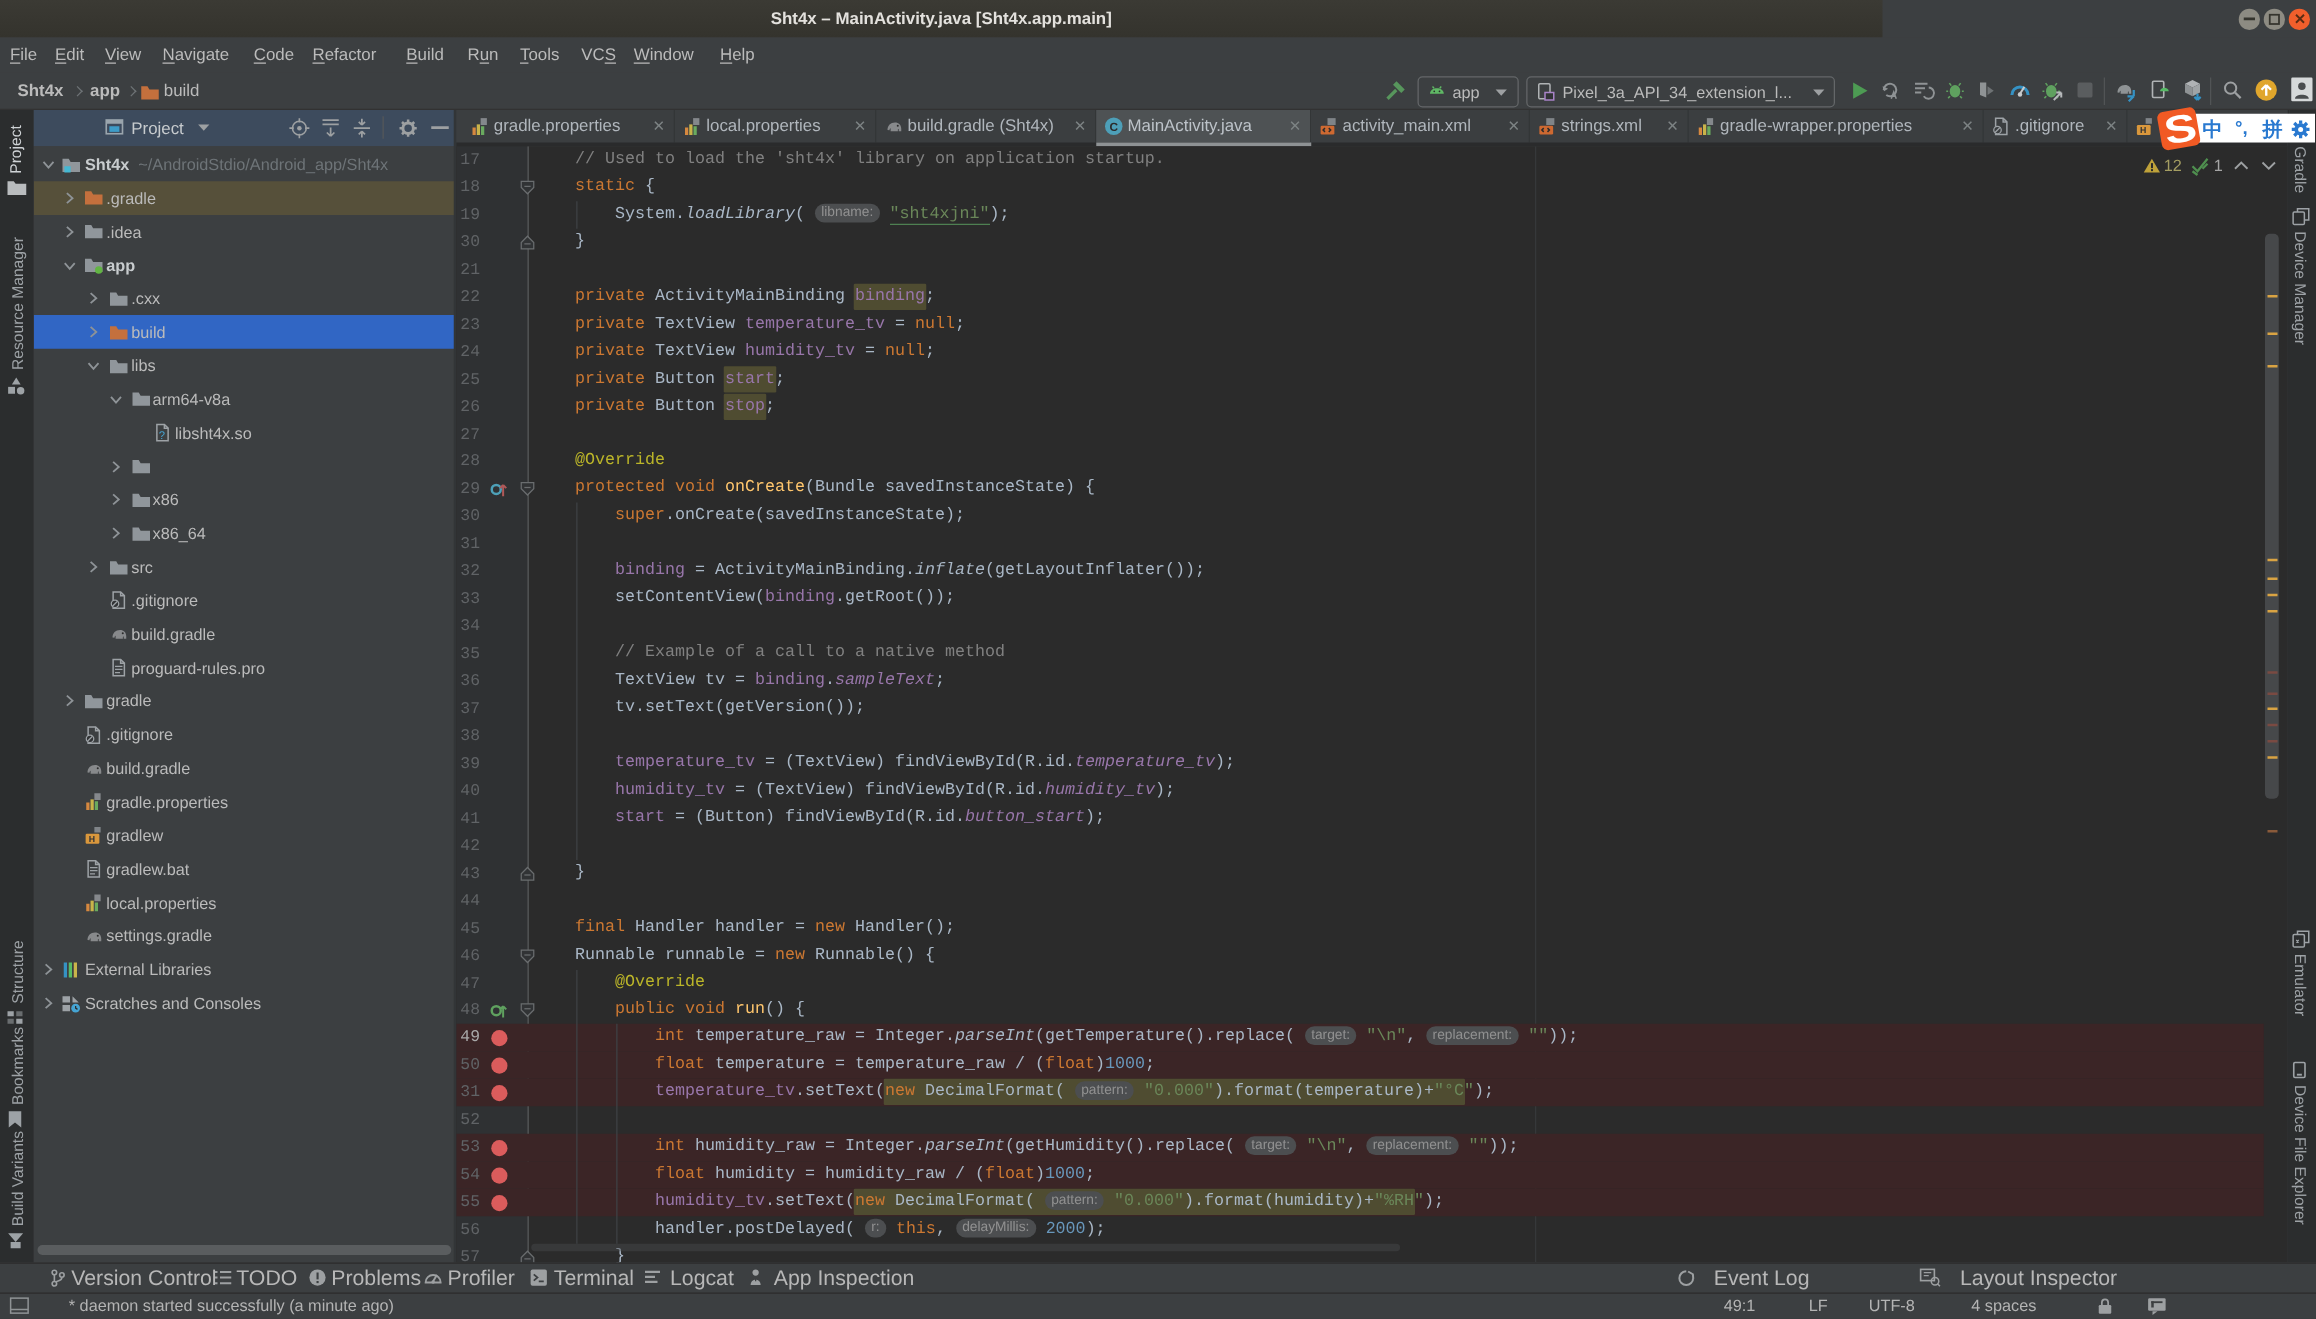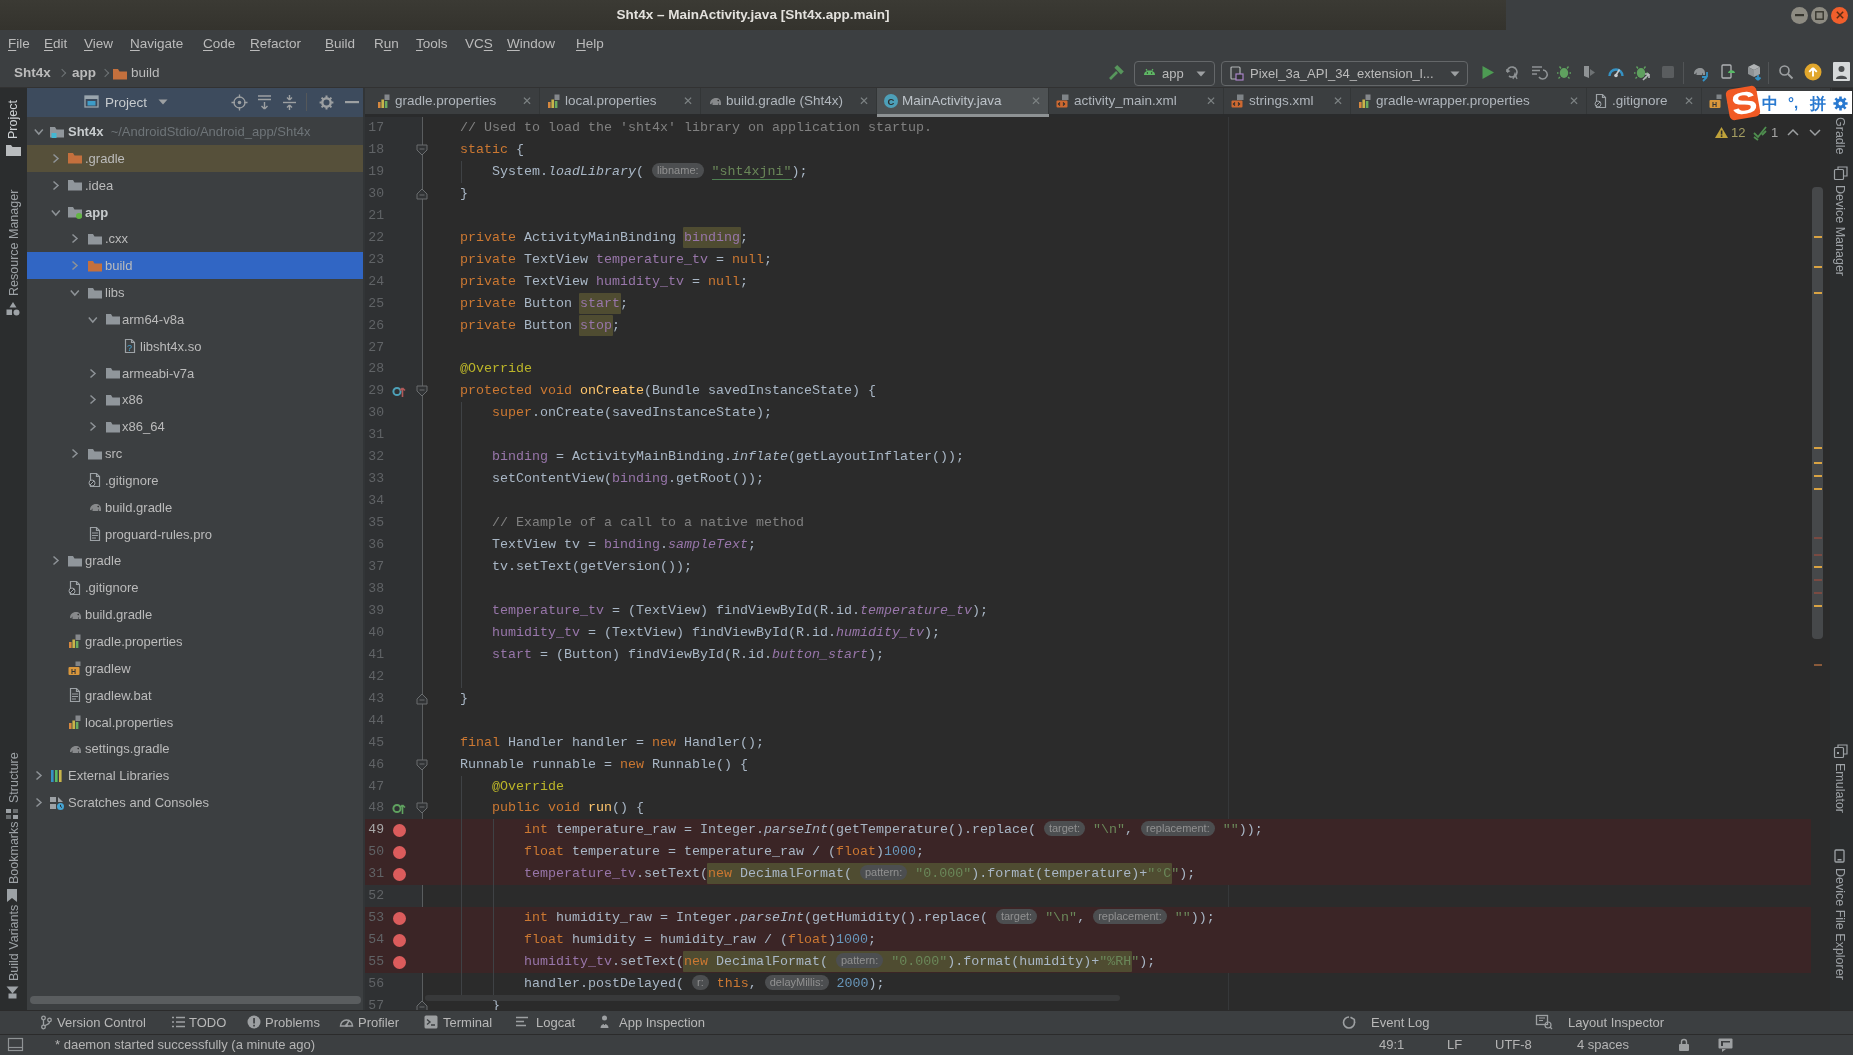--- a/index.html
+++ b/index.html
@@ -36,21 +36,21 @@
 .k{color:#cc7832}.s{color:#6a8759}.c{color:#808080}.n{color:#6897bb}
 .f{color:#9876aa}.fi{color:#9876aa;font-style:italic}.an{color:#bbb529}
 .m{color:#ffc66d}.it{font-style:italic}
 .hl{background:#4f4c31;border-radius:1px;padding:3px 1px;margin:0 -1px}
 .bub{display:inline-block;background:#4c4e50;color:#919191;font-family:"Liberation Sans",sans-serif;
  font-size:11px;line-height:15px;height:15px;border-radius:8px;padding:0 5px;vertical-align:1px}
 .bpline{position:absolute;left:0;width:1446px;height:22px;background:#3b2526}
 .bp{position:absolute;width:13px;height:13px;border-radius:50%;background:#db5c5c}
 
 #toolbar-bot{left:0;top:1010px;width:1853px;height:24px;background:#3c3f41;border-top:1px solid #2b2b2b}
-#toolbar-bot span{position:absolute;line-height:23px;font-size:13px;color:#b8b8b8;white-space:nowrap}
+#toolbar-bot span{position:absolute;line-height:23px;font-size:17px;color:#b8b8b8;white-space:nowrap}
 #status{left:0;top:1034px;width:1853px;height:21px;background:#3c3f41;border-top:1px solid #2b2b2b}
 #status span{position:absolute;line-height:20px;font-size:13px;color:#b4b4b4;white-space:nowrap}
 svg{display:block;overflow:visible}
 .icon{position:absolute}
 </style></head><body>
 <div id="root">
 <div class="abs" id="title">
       <div class="t">Sht4x – MainActivity.java [Sht4x.app.main]</div>
     </div>
 <div class="wbtn" style="left:1791px"></div>
@@ -328,23 +328,20 @@
         <path d="M1 4.5 L1 13.5 L15 13.5 L15 5.5 L7.5 5.5 L6 3 L1 3 Z" fill="#90969b"></path>
       </svg>
 <div class="trow" style="top:215.7px;">
 <span style="position:absolute;left:113px">libsht4x.so</span>
 </div>
 <svg class="icon" style="left:95px;top:221.22px" width="16" height="16" viewBox="0 0 16 16">
         <path d="M3.5 1.5 L9.5 1.5 L12.5 4.5 L12.5 14.5 L3.5 14.5 Z" fill="none" stroke="#9da2a6" stroke-width="1.2"></path>
         <path d="M9.5 1.5 L9.5 4.5 L12.5 4.5" fill="none" stroke="#9da2a6" stroke-width="1.2"></path>
         <text x="5" y="13" font-size="9" fill="#45a4d3" font-family="Liberation Sans">?</text>
       </svg>
-<div class="trow" style="top:242.6px;">
-<span style="position:absolute;left:95px">armeabi-v7a</span>
-</div>
 <svg class="icon" style="left:60px;top:250.56px" width="11" height="11" viewBox="0 0 11 11">
         <path d="M3.5 1.5 L8 5.5 L3.5 9.5" stroke="#8e9397" stroke-width="1.5" fill="none"></path>
       </svg>
 <svg class="icon" style="left:78px;top:248.06px" width="16" height="16" viewBox="0 0 16 16">
         <path d="M1 4.5 L1 13.5 L15 13.5 L15 5.5 L7.5 5.5 L6 3 L1 3 Z" fill="#90969b"></path>
       </svg>
 <div class="trow" style="top:269.4px;">
 <span style="position:absolute;left:95px">x86</span>
 </div>
 <svg class="icon" style="left:60px;top:277.4px" width="11" height="11" viewBox="0 0 11 11">

